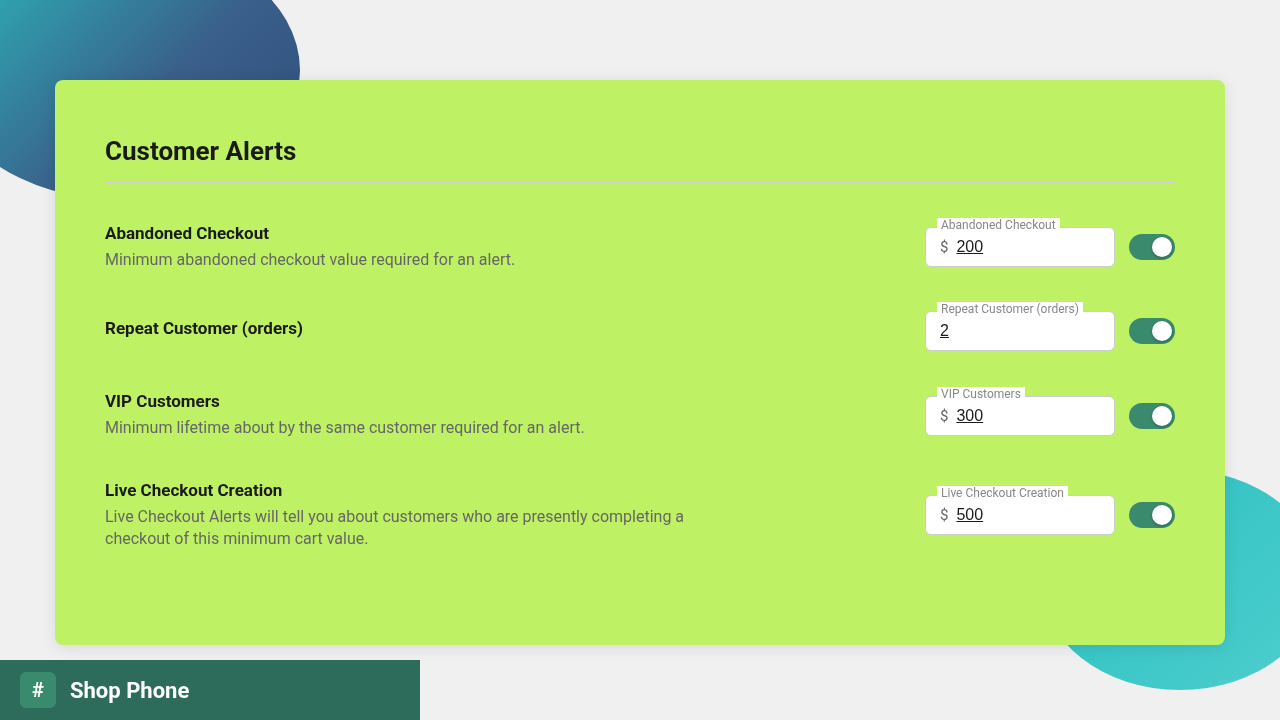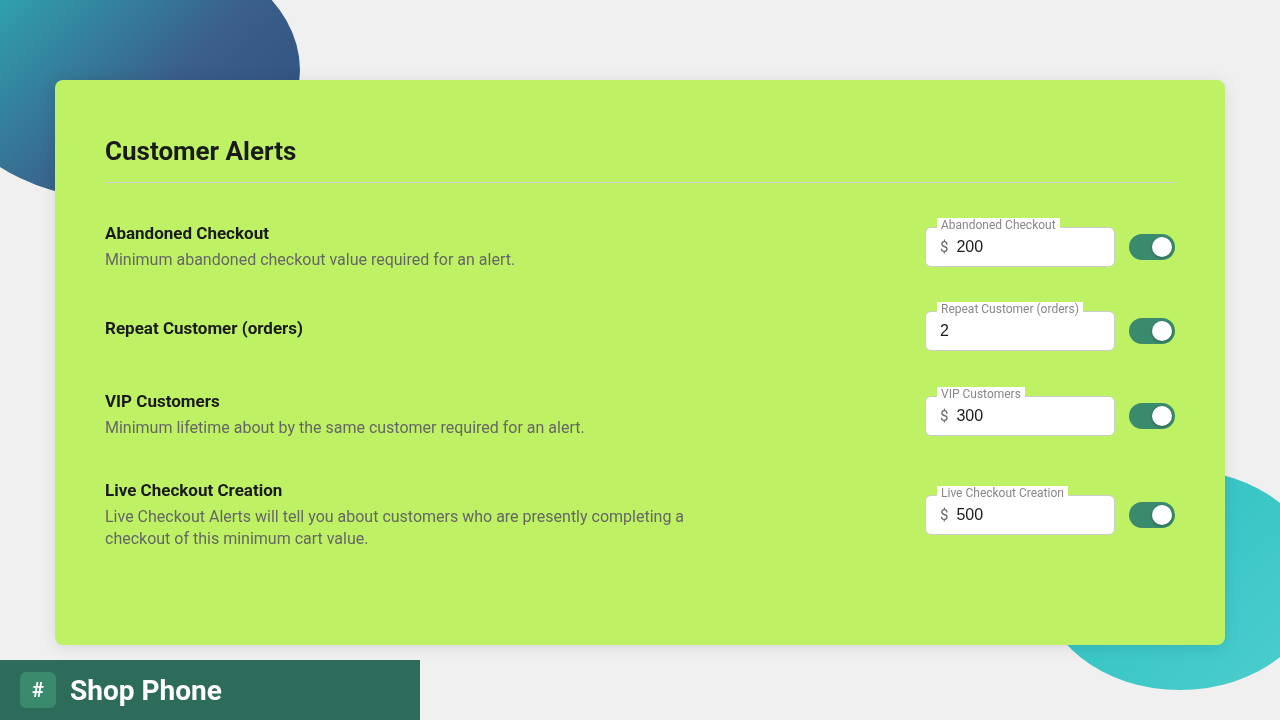--- a/index.html
+++ b/index.html
@@ -60,21 +60,21 @@
       display: flex;
       align-items: center;
       justify-content: center;
       color: white;
       font-size: 20px;
       font-weight: bold;
     }
 
     .bottom-bar .shop-name {
       color: white;
-      font-size: 28px;
+      font-size: 22px;
       font-weight: 700;
       text-align: right;
     }
 
     
     .main-card {
       position: absolute;
       top: 80px;
       left: 55px;
       right: 55px;
@@ -165,20 +165,21 @@
     }
 
     .field-value {
       font-size: 16px;
       color: #1a1a1a;
       font-weight: 400;
       border: none;
       outline: none;
       width: 100%;
       background: transparent;
+      text-decoration: underline;
     }
 
     
     .toggle {
       position: relative;
       width: 46px;
       height: 26px;
       cursor: pointer;
     }
 

